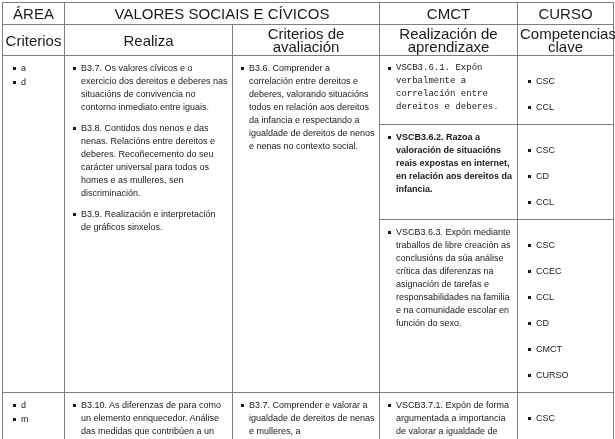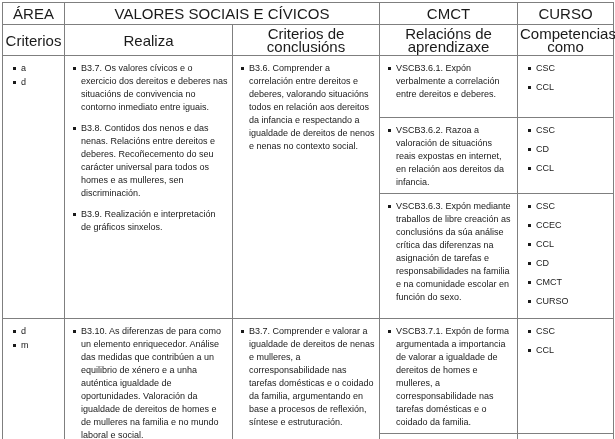--- a/index.html
+++ b/index.html
@@ -58,21 +58,21 @@
   }
   .bi-text{
     flex:1;
     min-width:0;
   }
   
   td.cell-obx .bi{margin-bottom:1px;}
   td.cell-contidos .bi{margin-bottom:8px;}
   td.cell-criterios .bi{margin-bottom:0;}
   td.cell-estandar .bi{margin-bottom:0;}
-  td.cell-comp .bi{margin-bottom:6px;}
+  td.cell-comp .bi{margin-bottom:6px;margin-top:13px;}
   td.cell-obx{padding-left:8px;}
   td.cell-comp{padding-left:8px;}
 </style>
 </head>
 <body>
 
 <div class="page">
   <table class="grid">
     <colgroup>
       <col style="width:62px">
@@ -84,23 +84,23 @@
     <thead>
       <tr>
         <th>ÁREA</th>
         <th colspan="2">VALORES SOCIAIS E CÍVICOS</th>
         <th>CMCT</th>
         <th>CURSO</th>
       </tr>
       <tr>
         <th>Criterios</th>
         <th>Realiza</th>
-        <th>Criterios de conclusións</th>
-        <th>Relacións de aprendizaxe</th>
-        <th>Competencias como</th>
+        <th>Criterios de avaliación</th>
+        <th>Realización de aprendizaxe</th>
+        <th>Competencias clave</th>
       </tr>
     </thead>
     <tbody id="table-body">
         <tr>
           <td class="cell-obx" rowspan="3">
             <div class="bi">
               <span class="bullet"></span>
               <span class="bi-text">a</span>
             </div>
             <div class="bi">
@@ -121,39 +121,39 @@
               <span class="bullet"></span>
               <span class="bi-text">B3.9. Realización e interpretación de gráficos sinxelos.</span>
             </div>
           </td>
           <td class="cell-criterios" rowspan="3">
             <div class="bi">
               <span class="bullet"></span>
               <span class="bi-text">B3.6. Comprender a correlación entre dereitos e deberes, valorando situacións todos en relación aos dereitos da infancia e respectando a igualdade de dereitos de nenos e nenas no contexto social.</span>
             </div>
           </td>
-          <td class="cell-estandar" style="height: 62px;">
+          <td class="cell-estandar" style="height: 62px; font-family: Liberation Mono, monospace;">
             <div class="bi">
               <span class="bullet"></span>
               <span class="bi-text">VSCB3.6.1. Expón verbalmente a correlación entre dereitos e deberes.</span>
             </div>
           </td>
           <td class="cell-comp">
             <div class="bi">
               <span class="bullet"></span>
               <span class="bi-text">CSC</span>
             </div>
             <div class="bi">
               <span class="bullet"></span>
               <span class="bi-text">CCL</span>
             </div>
           </td>
         </tr>
         <tr>
-          <td class="cell-estandar" style="height: 64px;">
+          <td class="cell-estandar" style="height: 64px; font-weight: bold;">
             <div class="bi">
               <span class="bullet"></span>
               <span class="bi-text">VSCB3.6.2. Razoa a valoración de situacións reais expostas en internet, en relación aos dereitos da infancia.</span>
             </div>
           </td>
           <td class="cell-comp">
             <div class="bi">
               <span class="bullet"></span>
               <span class="bi-text">CSC</span>
             </div>

